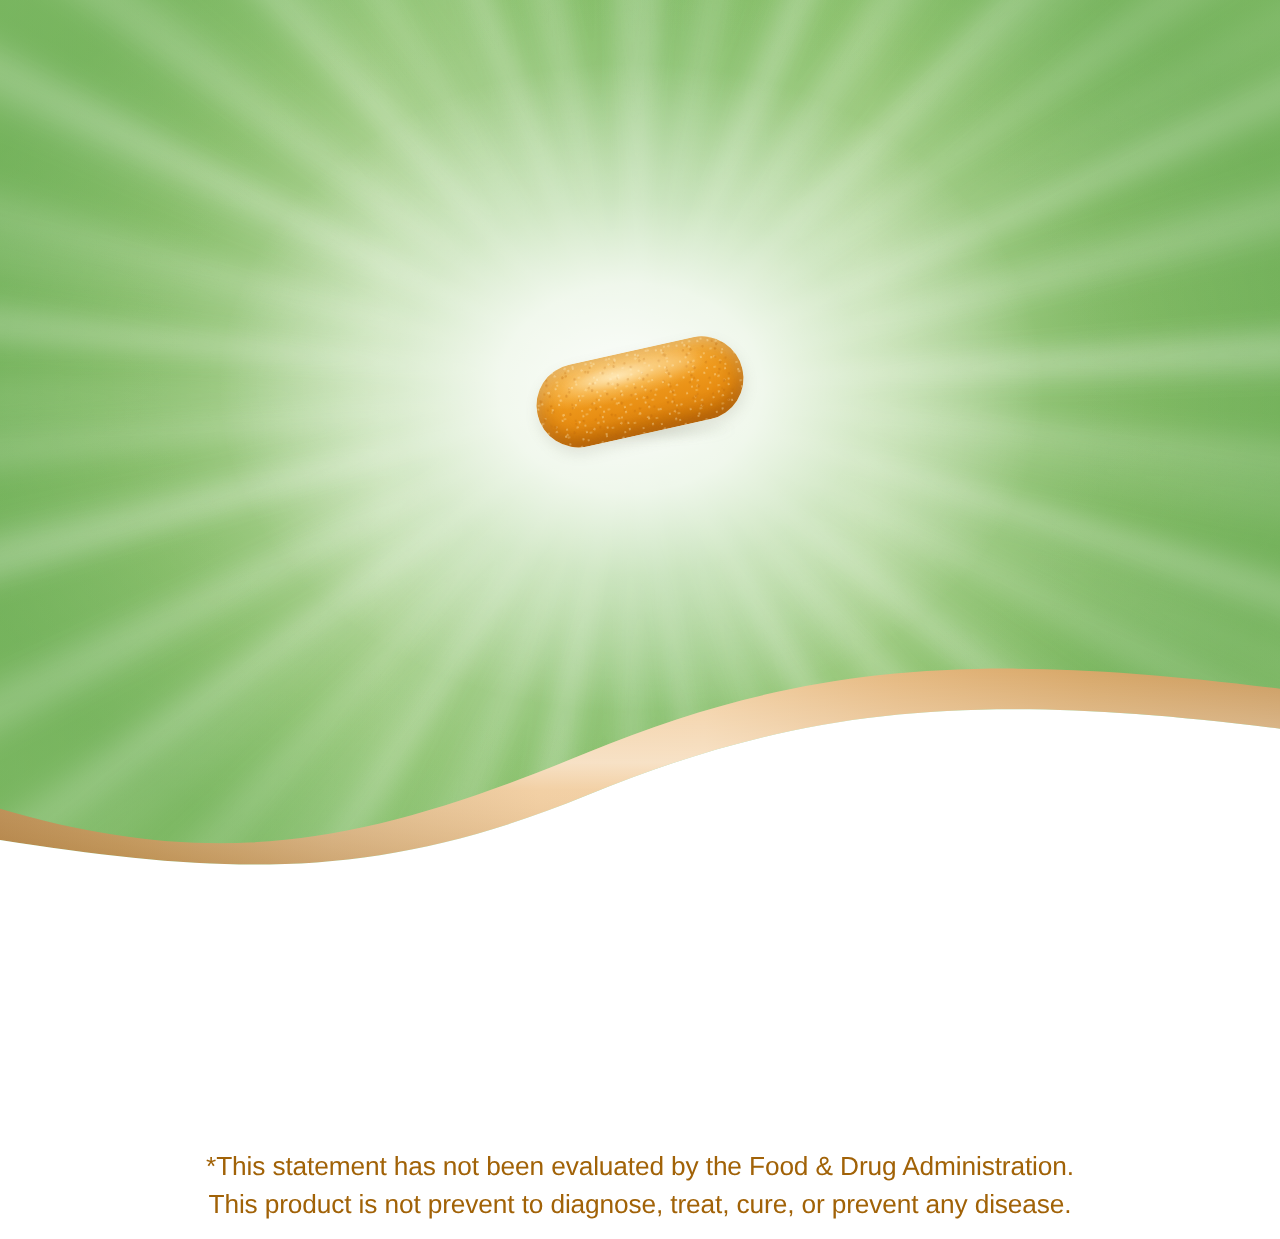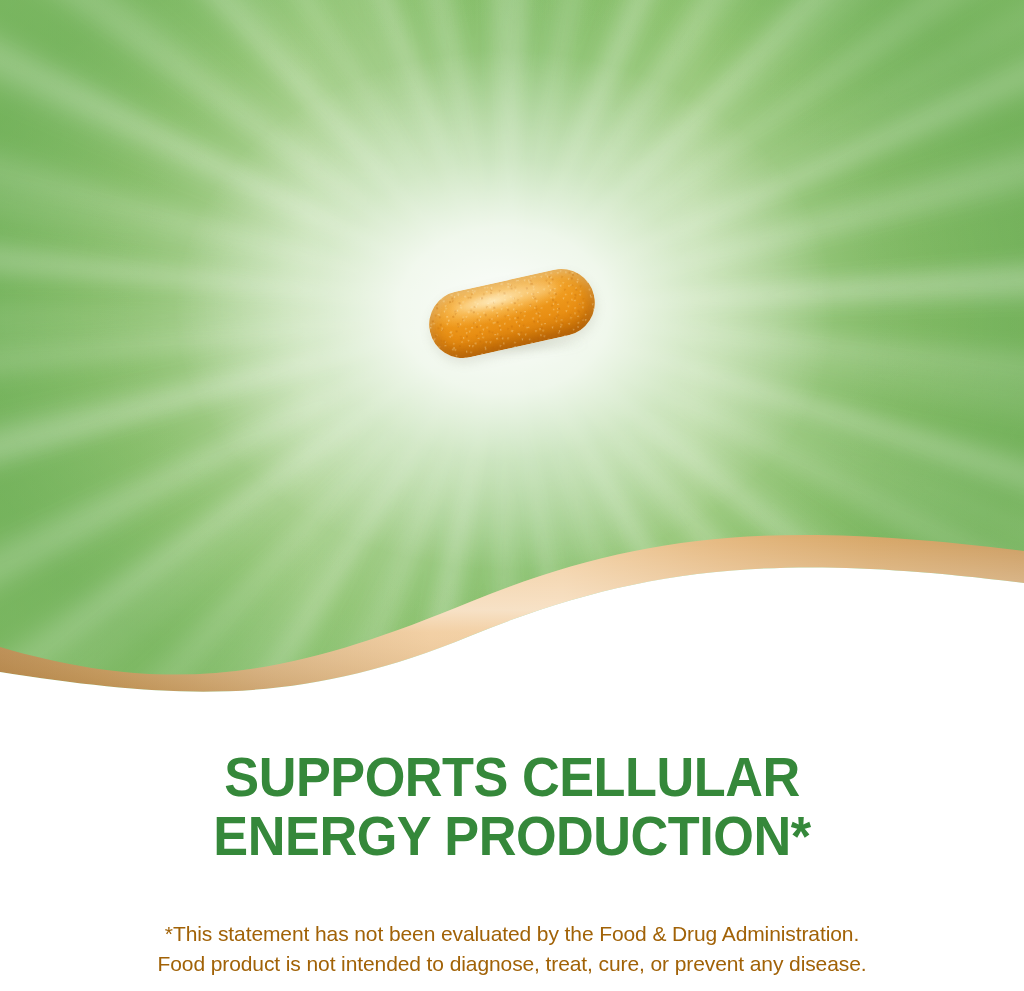--- a/index.html
+++ b/index.html
@@ -294,25 +294,21 @@
                  L1024,583 C 780,552 640,566 470,636 C 300,706 180,700 0,672 Z" fill="url(#goldShine)"></path>
 
         <path d="M0,672 C 180,700 300,706 470,636 C 640,566 780,552 1024,583
                  L1024,700 L0,700 Z" fill="#ffffff"></path>
       </svg>
     </div>
   </div>
 
   <div class="bottom">
 
-    <div class="headline">
-      <span class="hl-line">SUPPORTS CELLULAR</span>
-      <span class="hl-line">ENERGY PRODUCTION*</span>
-    </div>
 
     <div class="disclaimer">
       <span class="dc-line">*This statement has not been evaluated by the Food &amp; Drug Administration.</span>
-      <span class="dc-line">Food product is not intended to diagnose, treat, cure, or prevent any disease.</span>
+      <span class="dc-line">This product is not prevent to diagnose, treat, cure, or prevent any disease.</span>
     </div>
 
   </div>
 
 </div>
 
 </body></html>

